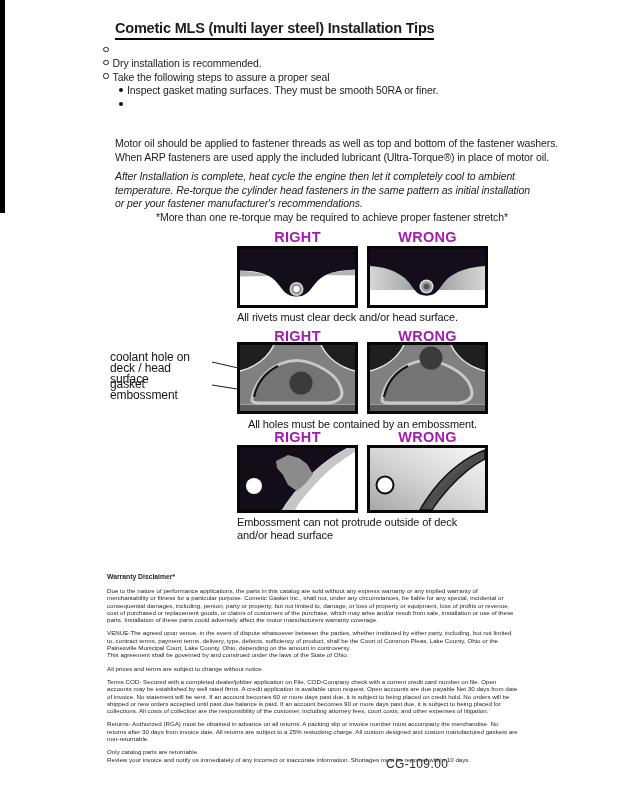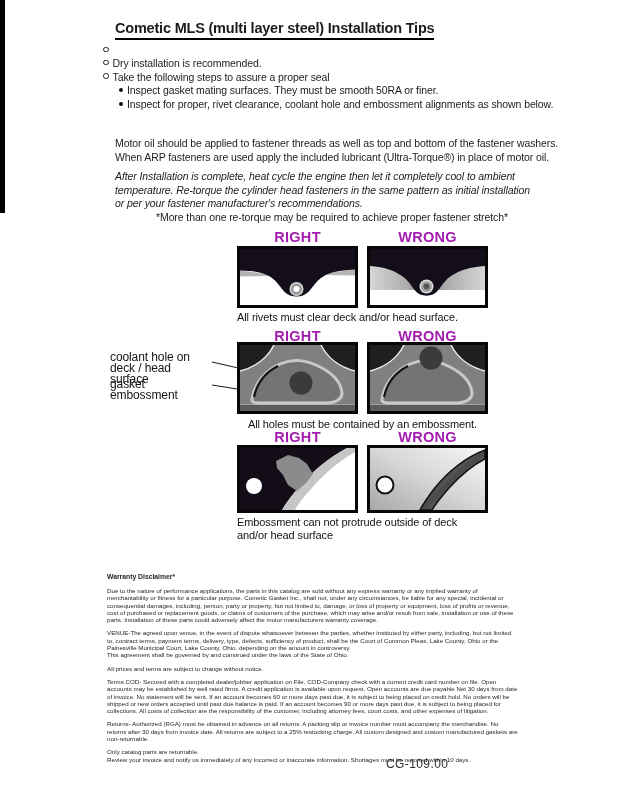--- a/index.html
+++ b/index.html
@@ -48,21 +48,21 @@
 
   <div class="edge-bar"></div>
 
   <div class="title">Cometic MLS (multi layer steel) Installation Tips</div>
 
   <div class="bullets">
     <div class="b-row"><span class="m-hollow"></span></div>
     <div class="b-row"><span class="m-hollow"></span><span>Dry installation is recommended.</span></div>
     <div class="b-row"><span class="m-hollow"></span><span>Take the following steps to assure a proper seal</span></div>
     <div class="b-row b-sub"><span class="m-filled"></span><span>Inspect gasket mating surfaces.  They must be smooth 50RA or finer.</span></div>
-    <div class="b-row b-sub"><span class="m-filled"></span><span>Inspect for proper, rivet clearance, coolant hole and embossment alignments as shown below.</span></div>
+    <div class="b-row b-sub"><span class="m-filled"></span></div>
   </div>
 
   <div class="para p1">Motor oil should be applied to fastener threads as well as top and bottom of the fastener washers.
 When ARP fasteners are used apply the included lubricant (Ultra-Torque®) in place of motor oil.</div>
   <div class="para p2">After Installation is complete, heat cycle the engine then let it completely cool to ambient
 temperature. Re-torque the cylinder head fasteners in the same pattern as initial installation
 or per your fastener manufacturer's recommendations.</div>
   <div class="para p3">*More than one re-torque may be required to achieve proper fastener stretch*</div>
 
   <div class="dlabel" style="left:237px;top:229px;">RIGHT</div>

